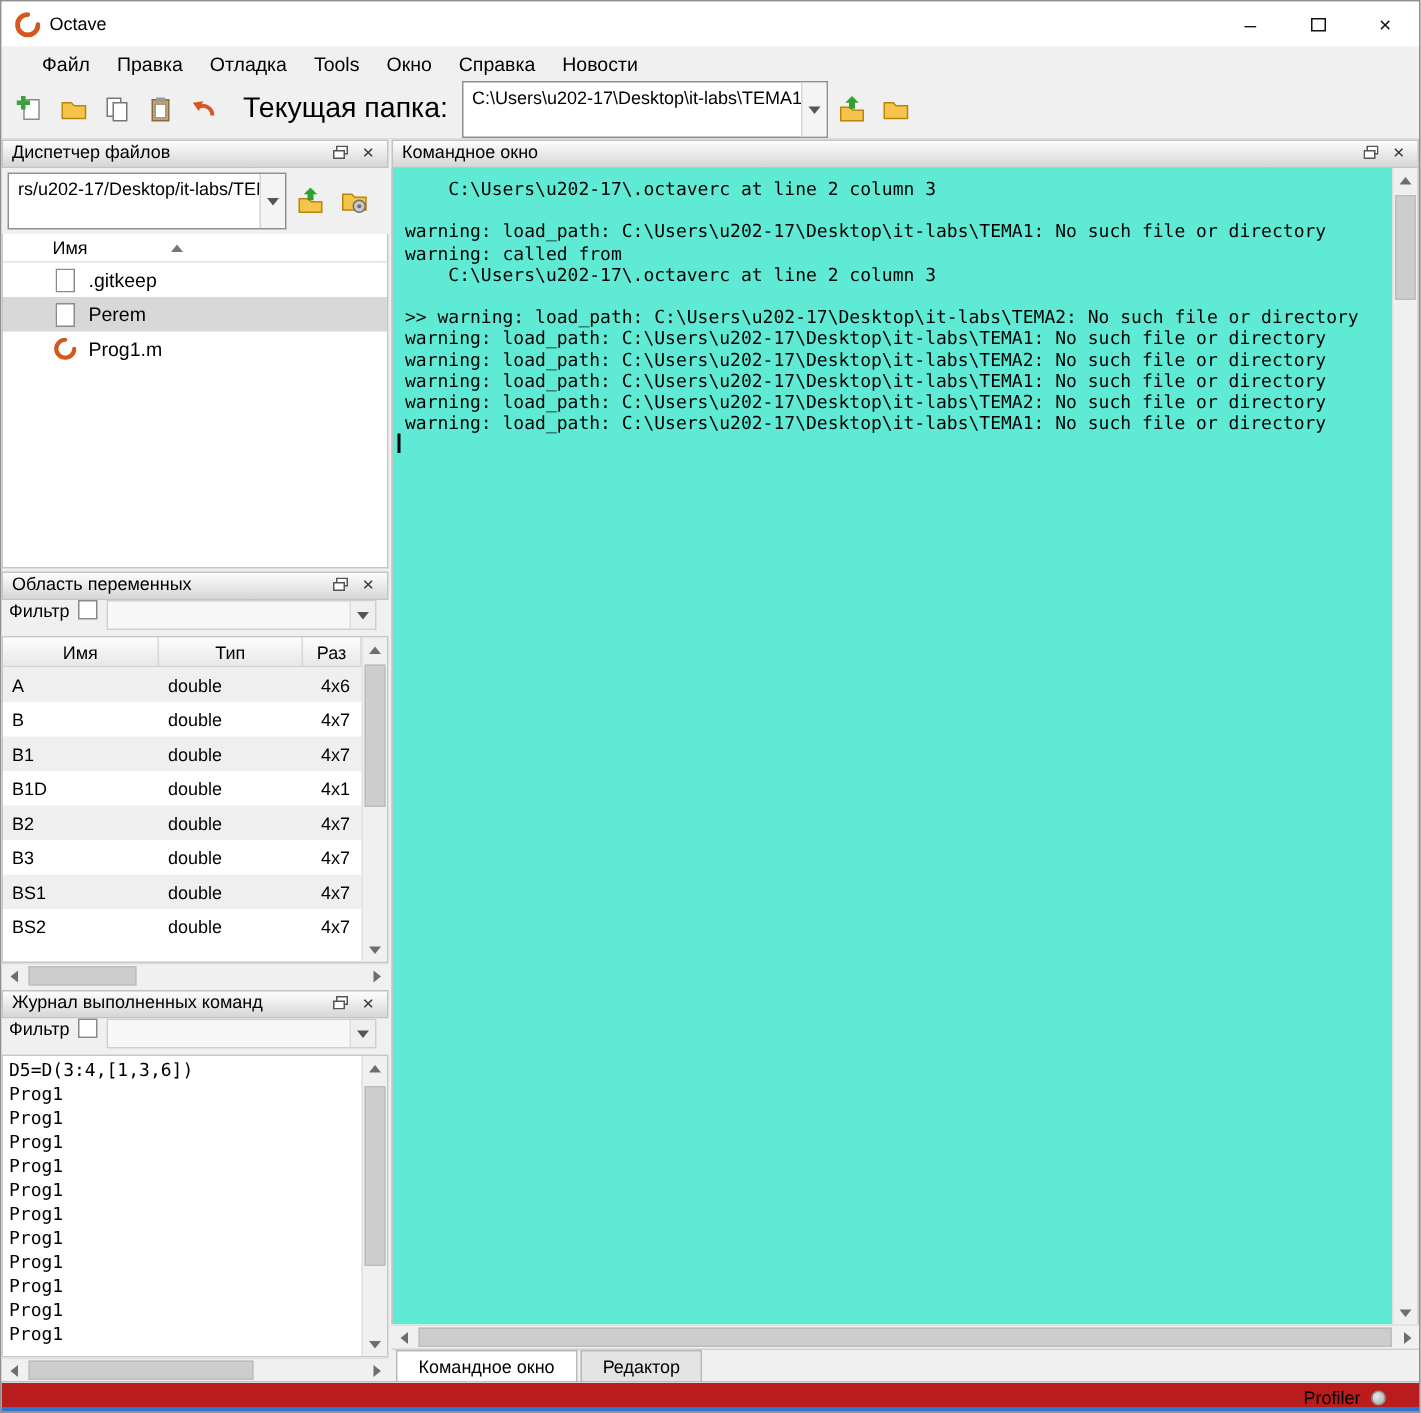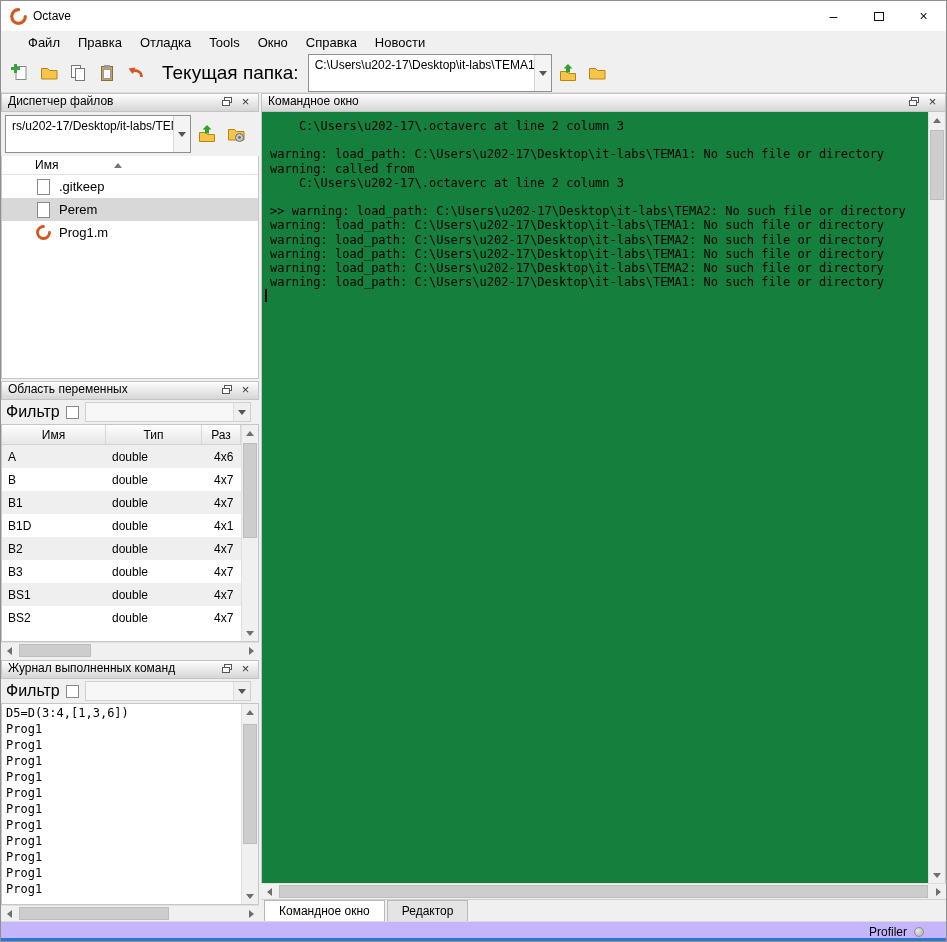--- a/index.html
+++ b/index.html
@@ -49,21 +49,21 @@
   .fb-toolbar { flex:0 0 30px; display:flex; align-items:center; gap:3px; padding:3px 4px; background:#f0f0f0; }
   .fb-combo { width:186px; }
   .fb-list-wrap { flex:1; background:#fff; border:1px solid #c6c6c6; border-top:none; display:flex; flex-direction:column; overflow:hidden; }
   .fb-header { flex:0 0 19px; background:#fff; border-bottom:1px solid #e2e2e2; display:flex; align-items:center; padding-left:33px; font-size:12px; }
   .sort-caret { width:0; height:0; border-left:4px solid transparent; border-right:4px solid transparent; border-bottom:5px solid #777; margin-left:56px; }
   .file-row { height:23px; display:flex; align-items:center; padding-left:33px; gap:8px; font-size:13px; }
   .file-row.selected { background:#d8d8d8; }
   .ficon { width:16px; height:16px; display:flex; align-items:center; justify-content:center; }
 
   
-  .filter-row { flex:0 0 24px; display:flex; align-items:center; gap:6px; padding:0 8px 0 5px; background:#f0f0f0; font-size:16px; }
+  .filter-row { flex:0 0 24px; display:flex; align-items:flex-start; gap:6px; padding:0 8px 0 5px; background:#f0f0f0; font-size:12px; }
   .checkbox { width:13px; height:13px; background:#fff; border:1px solid #8a8a8a; display:inline-block; }
   .filter-combo { flex:1; height:20px; }
 
   
   .ws-table-wrap { flex:1; display:flex; background:#fff; border:1px solid #c6c6c6; overflow:hidden; min-height:0; }
   .ws-table { flex:1; display:flex; flex-direction:column; min-width:0; }
   .ws-header { flex:0 0 20px; display:flex; background:linear-gradient(#fdfdfd,#e7e7e7); border-bottom:1px solid #d2d2d2; font-size:12px; }
   .ws-hcell { display:flex; align-items:center; justify-content:center; border-right:1px solid #d8d8d8; }
   .col-name { width:104px; }
   .col-type { width:96px; }
@@ -86,34 +86,34 @@
   .tri-left  { width:0;height:0;border-top:4px solid transparent;border-bottom:4px solid transparent;border-right:5px solid #6e6e6e; }
   .tri-right { width:0;height:0;border-top:4px solid transparent;border-bottom:4px solid transparent;border-left:5px solid #6e6e6e; }
 
   
   .hist-list-wrap { flex:1; display:flex; background:#fff; border:1px solid #c6c6c6; overflow:hidden; min-height:0; }
   .hist-list { flex:1; overflow:hidden; padding-top:1px; }
   .hist-row { height:16px; line-height:16px; padding-left:4px; font-family:"DejaVu Sans Mono", monospace; font-size:12px; white-space:nowrap; }
 
   
   .cmd-panel { flex:1 1 auto; min-height:0; }
-  .cmd-body { flex:1; display:flex; min-height:0; background:#15803d; border-left:1px solid #c6c6c6; border-right:1px solid #c6c6c6; }
+  .cmd-body { flex:1; display:flex; min-height:0; background:#5eead4; border-left:1px solid #c6c6c6; border-right:1px solid #c6c6c6; }
   .cmd-content { flex:1; overflow:hidden; }
   .cmd-content pre { font-family:"DejaVu Sans Mono", monospace; font-size:12px; line-height:14.2px;
                      padding:7px 0 0 8px; white-space:pre; }
   .caret { width:1.5px; height:13px; background:#000; margin-left:3px; }
 
   
   .tabbar { flex:0 0 22px; background:#f0f0f0; display:flex; align-items:flex-end; padding-left:3px; border-top:1px solid #cfcfcf; }
   .tab { height:21px; display:flex; align-items:center; padding:0 14px; font-size:12px;
          border:1px solid #b9b9b9; border-bottom:none; background:#e4e4e4; margin-right:2px; }
   .tab.active { background:#fff; height:22px; margin-bottom:-1px; border-bottom:1px solid #fff; }
 
   
-  .statusbar { flex:0 0 20px; background:#c4b5fd; display:flex; align-items:center; justify-content:flex-end;
+  .statusbar { flex:0 0 20px; background:#b91c1c; display:flex; align-items:center; justify-content:flex-end;
                gap:7px; padding-right:22px; font-size:12px; border-top:1px solid #dadada; }
   .status-dot { width:10px; height:10px; border-radius:50%; background:radial-gradient(circle at 35% 35%, #e8e8e8, #a9a9a9); border:1px solid #8f8f8f; }
   .taskbar-edge { position:absolute; left:0; right:0; bottom:0; height:3px; background:#2e75d4; }
 </style>
 </head>
 <body>
 
 <div class="window">
 
   <div class="titlebar">

